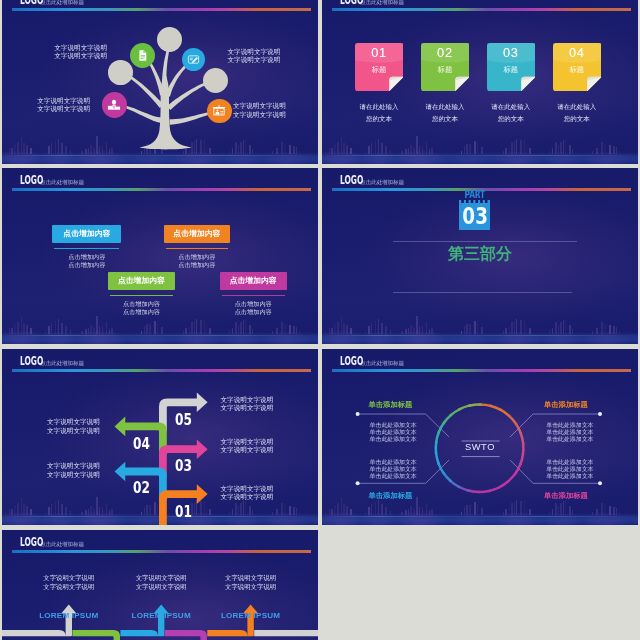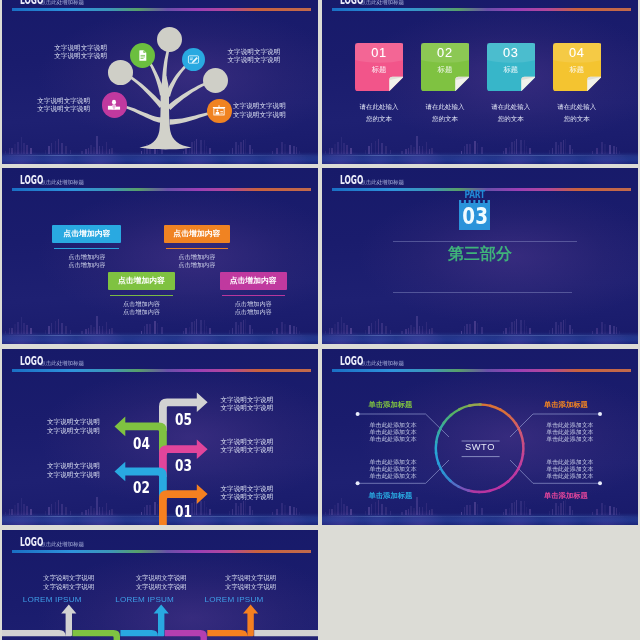--- a/index.html
+++ b/index.html
@@ -81,22 +81,22 @@
   .anum { position:absolute; font-size:15.6px; font-weight:bold; color:#fff; line-height:1;
     font-family:"DejaVu Sans", sans-serif; letter-spacing:-0.1px; transform:scaleX(0.78); transform-origin:left top; }
   .atxt { position:absolute; font-size:6.6px; line-height:1.33; color:#dde2f4; white-space:nowrap; }
   .swot-ctr { position:absolute; left:0; right:0; text-align:center; font-size:9.3px;
     color:#e6e9f8; letter-spacing:0.6px; font-family:"Liberation Sans", sans-serif; line-height:1; }
   .q-ttl { position:absolute; font-size:7.3px; font-weight:bold; white-space:nowrap; line-height:1; }
   .q-body { position:absolute; font-size:5.9px; line-height:1.22; color:#cdd3ec; white-space:nowrap; }
 
   
   .ua-txt { position:absolute; width:92px; text-align:center; font-size:6.4px; line-height:1.32; color:#dde2f4; }
-  .ua-cap { position:absolute; width:92px; text-align:left; font-size:8.1px; font-weight:normal;
-    color:#3f9ee8; letter-spacing:0.2px; font-family:"Liberation Sans", sans-serif; line-height:1; }
+  .ua-cap { position:absolute; width:92px; text-align:center; font-size:8.1px; font-weight:bold;
+    color:#3f9ee8; letter-spacing:0.2px; font-family:"Liberation Sans", sans-serif; line-height:1;margin-top:16px; }
 </style>
 </head>
 <body>
 
 <div class="grid">
 
 <div class="slide col0 r0">
   <div class="slide-bg"></div>
   <svg class="city" viewBox="0 0 316 30" preserveAspectRatio="none">
         <rect x="3" y="27" width="1" height="3" fill="#7b5fb0" opacity="0.2"></rect>

